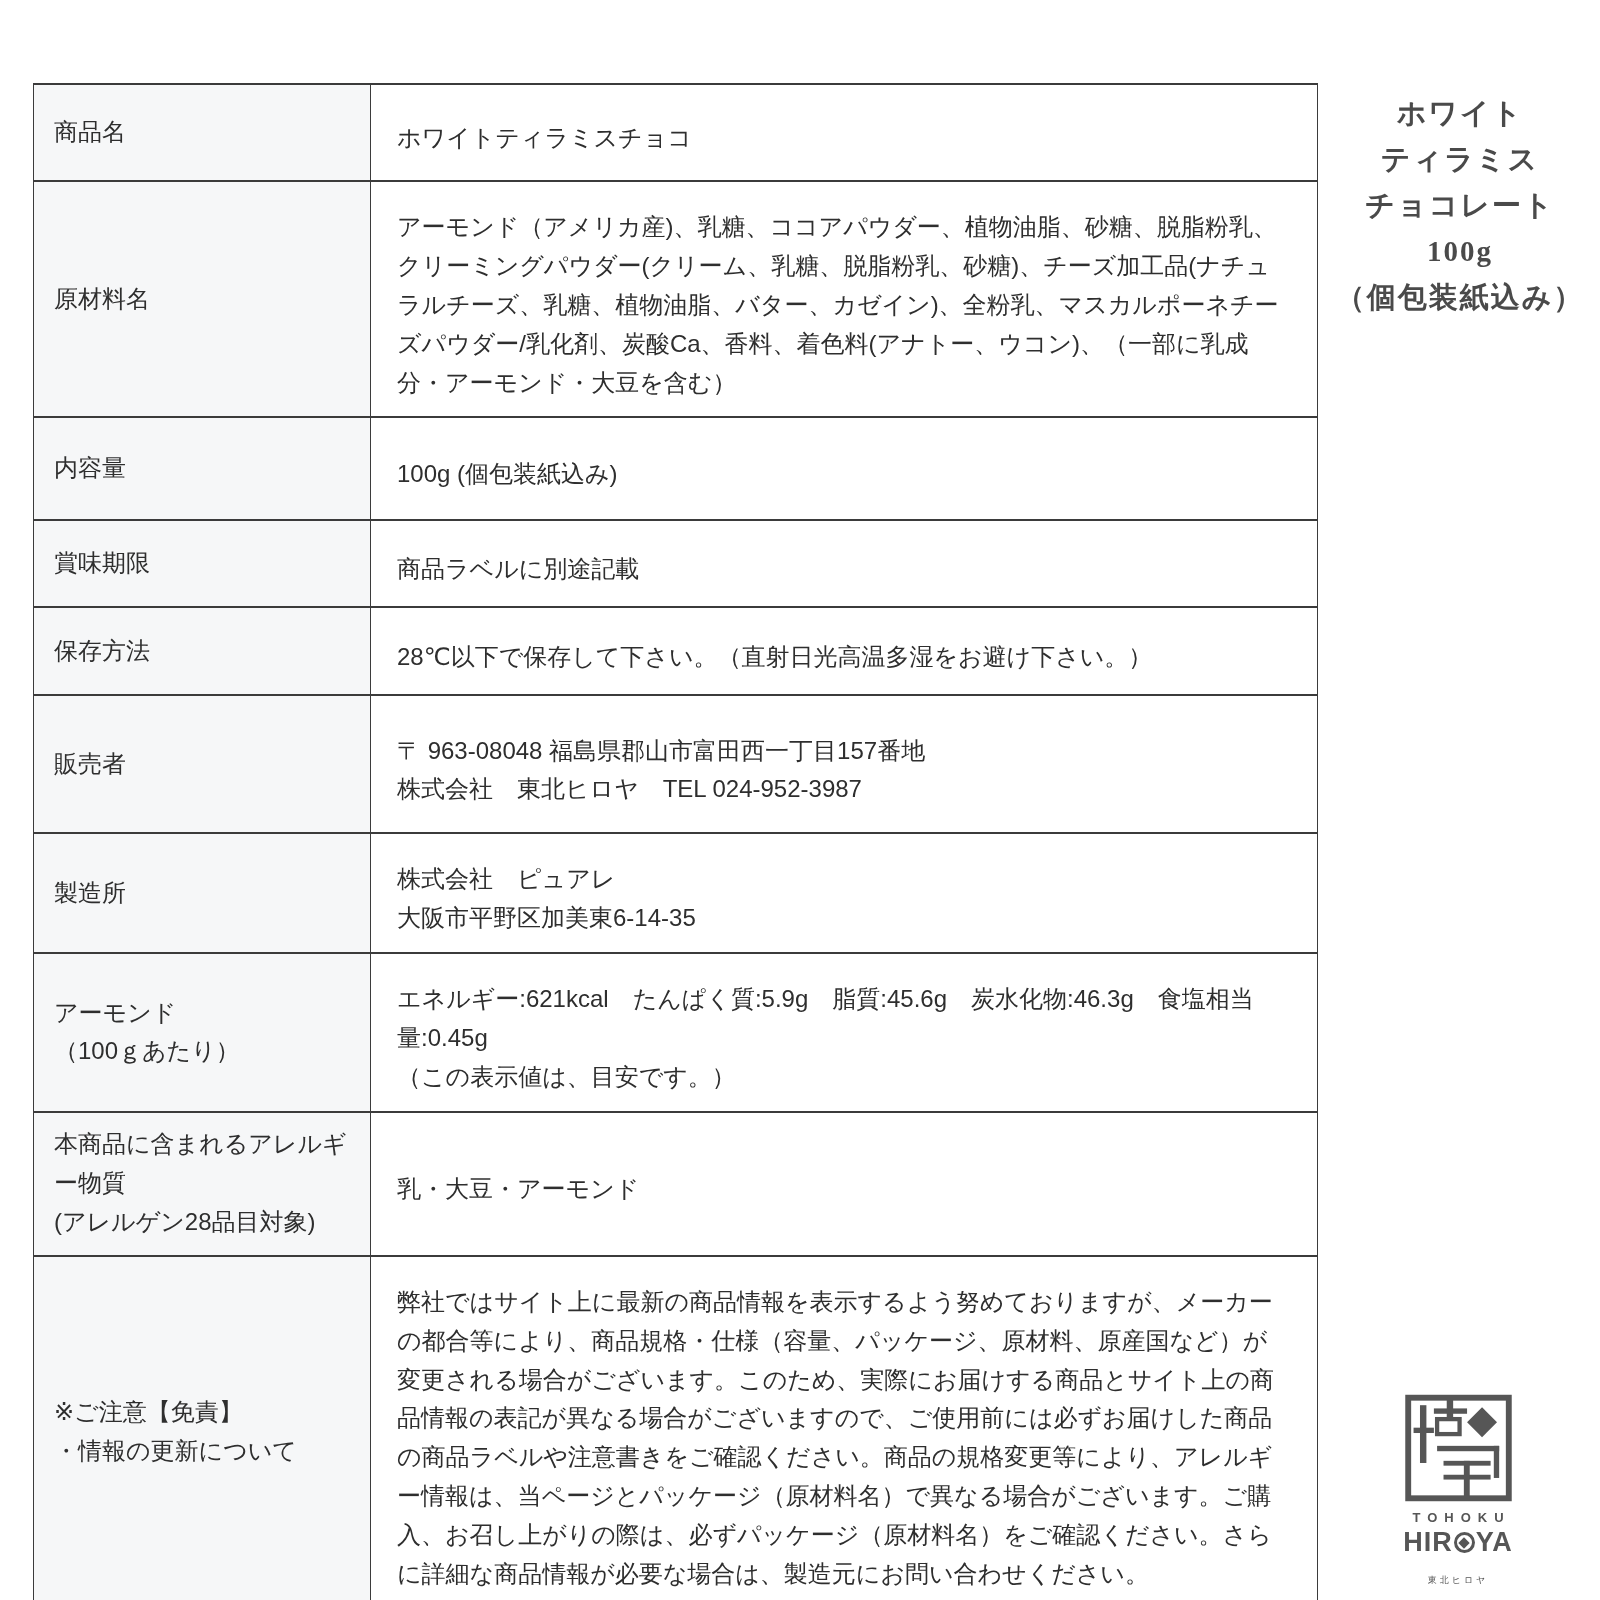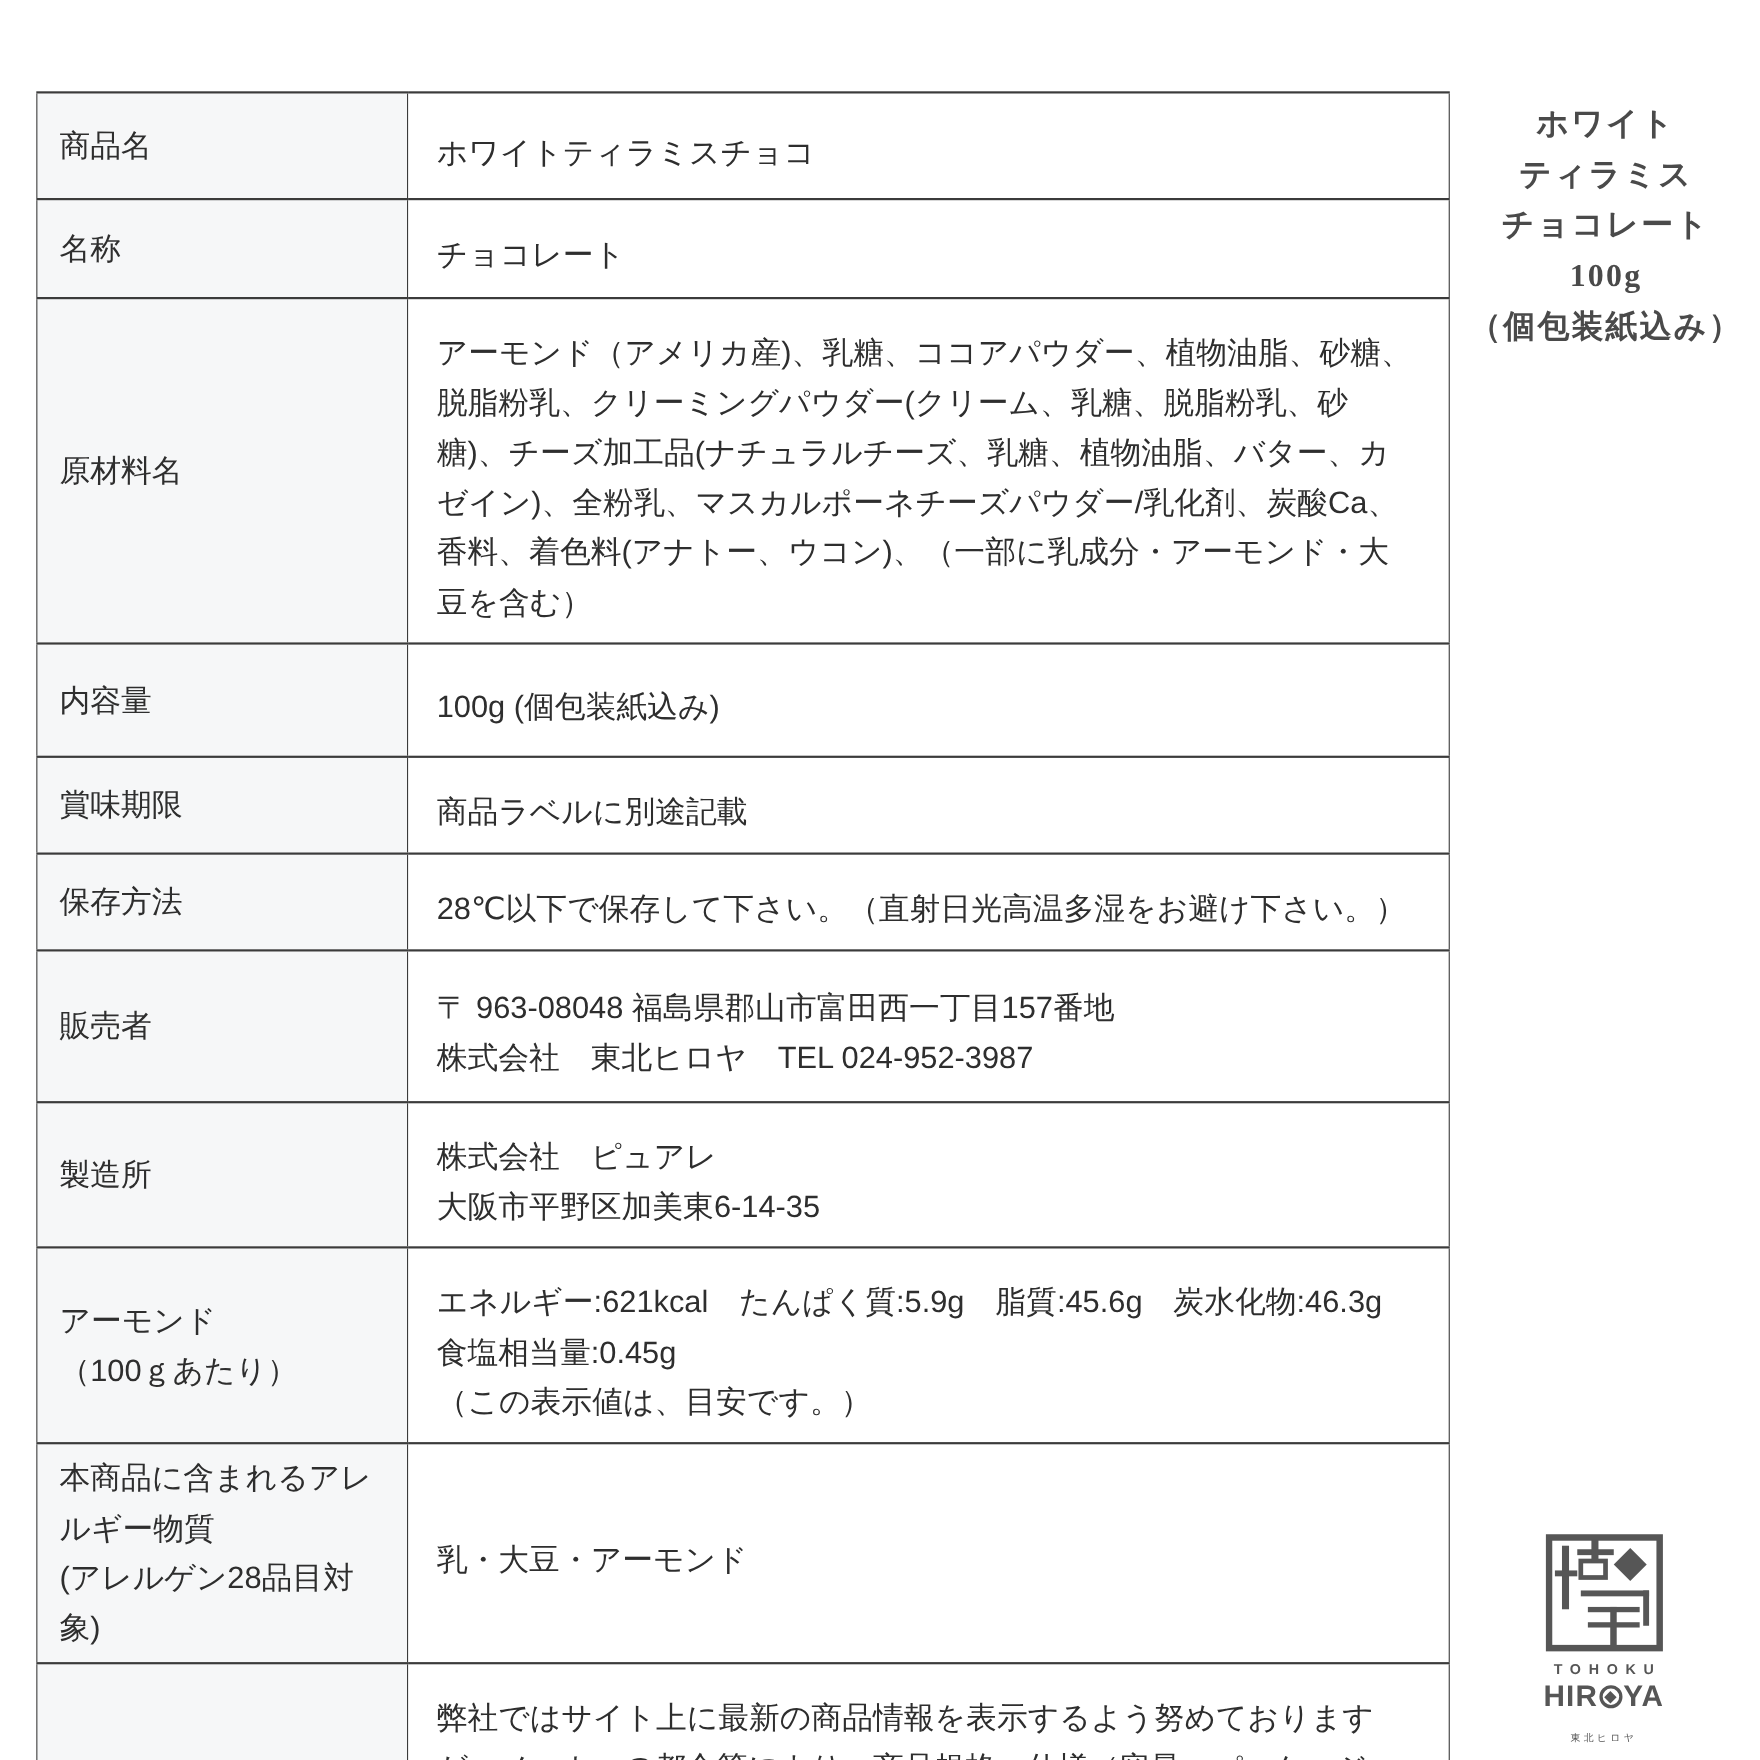--- a/index.html
+++ b/index.html
@@ -17,21 +17,21 @@
     width:1284px;height:1454px;
     border-collapse:collapse;table-layout:fixed;
     background:#ffffff;
   }
   table.spec col.c-label{width:337px;}
   table.spec col.c-value{width:947px;}
   table.spec th, table.spec td{
     border:2px solid #3b3b3b;
     border-left-width:1px;border-right-width:1px;
     vertical-align:middle;
-    font-size:28px;line-height:1.62;
+    font-size:24px;line-height:1.62;
     white-space:pre-line;
     overflow:hidden;
   }
   table.spec th{
     background:#f6f7f8;
     font-weight:400;text-align:left;
     padding:8px 14px 8px 20px;
     color:#2e2e2e;
   }
   table.spec td{
@@ -88,24 +88,20 @@
 
   <table class="spec">
     <colgroup>
         <col class="c-label">
         <col class="c-value">
       </colgroup>
     <tbody>
       <tr class="r0">
         <th>商品名</th>
         <td>ホワイトティラミスチョコ</td>
-      </tr>
-      <tr class="r1">
-        <th>名称</th>
-        <td>チョコレート</td>
       </tr>
       <tr class="r2">
         <th>原材料名</th>
         <td>アーモンド（アメリカ産)、乳糖、ココアパウダー、植物油脂、砂糖、脱脂粉乳、クリーミングパウダー(クリーム、乳糖、脱脂粉乳、砂糖)、チーズ加工品(ナチュラルチーズ、乳糖、植物油脂、バター、カゼイン)、全粉乳、マスカルポーネチーズパウダー/乳化剤、炭酸Ca、香料、着色料(アナトー、ウコン)、（一部に乳成分・アーモンド・大豆を含む）</td>
       </tr>
       <tr class="r3">
         <th>内容量</th>
         <td>100g (個包装紙込み)</td>
       </tr>
       <tr class="r4">

